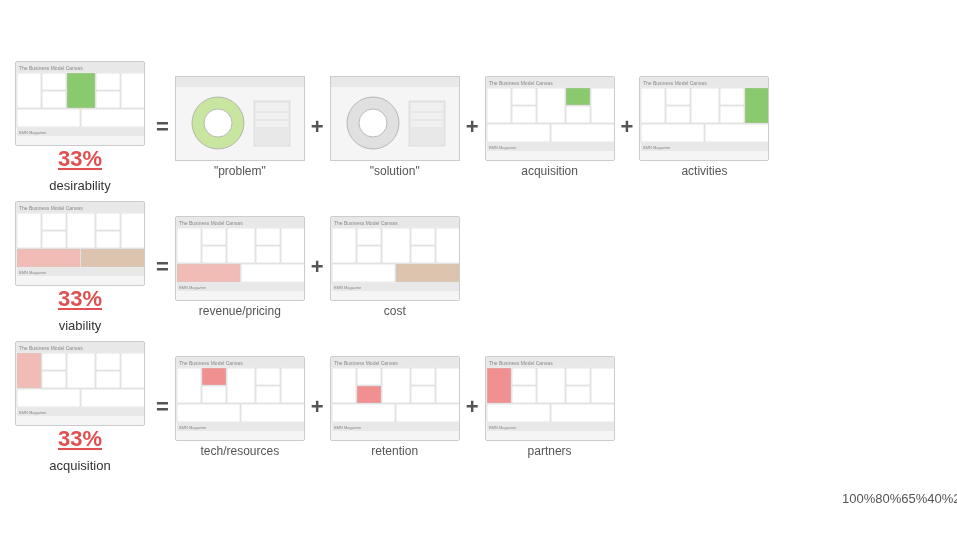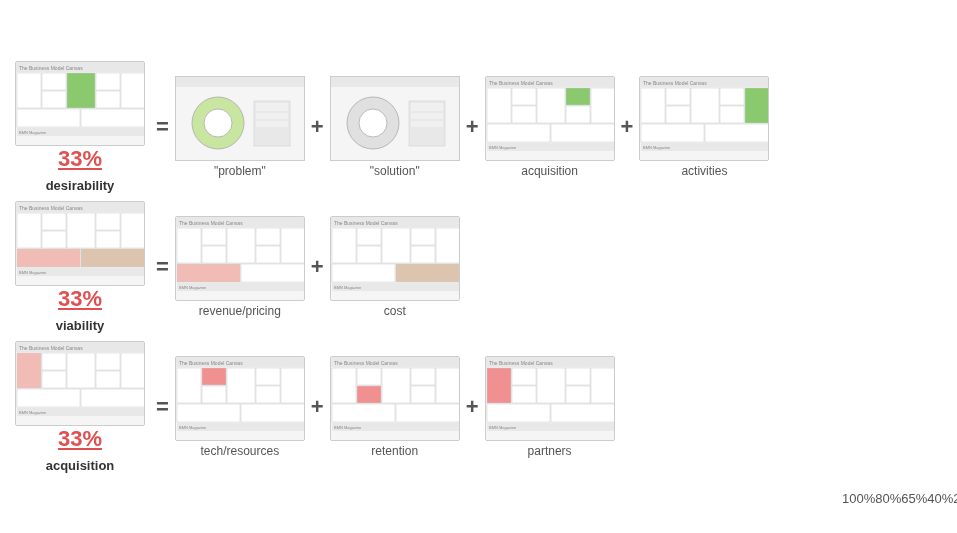--- a/index.html
+++ b/index.html
@@ -46,21 +46,21 @@
       font-size: 22px;
       font-weight: bold;
       color: #e05050;
       margin-bottom: 2px;
       text-decoration: underline;
     }
 
     .score-sublabel {
       font-size: 13px;
       color: #333;
-      font-weight: bold;
+      font-weight: normal;
       margin-top: 4px;
     }
 
     .equals-sign, .plus-sign {
       font-size: 22px;
       color: #555;
       font-weight: bold;
       flex-shrink: 0;
     }
 

